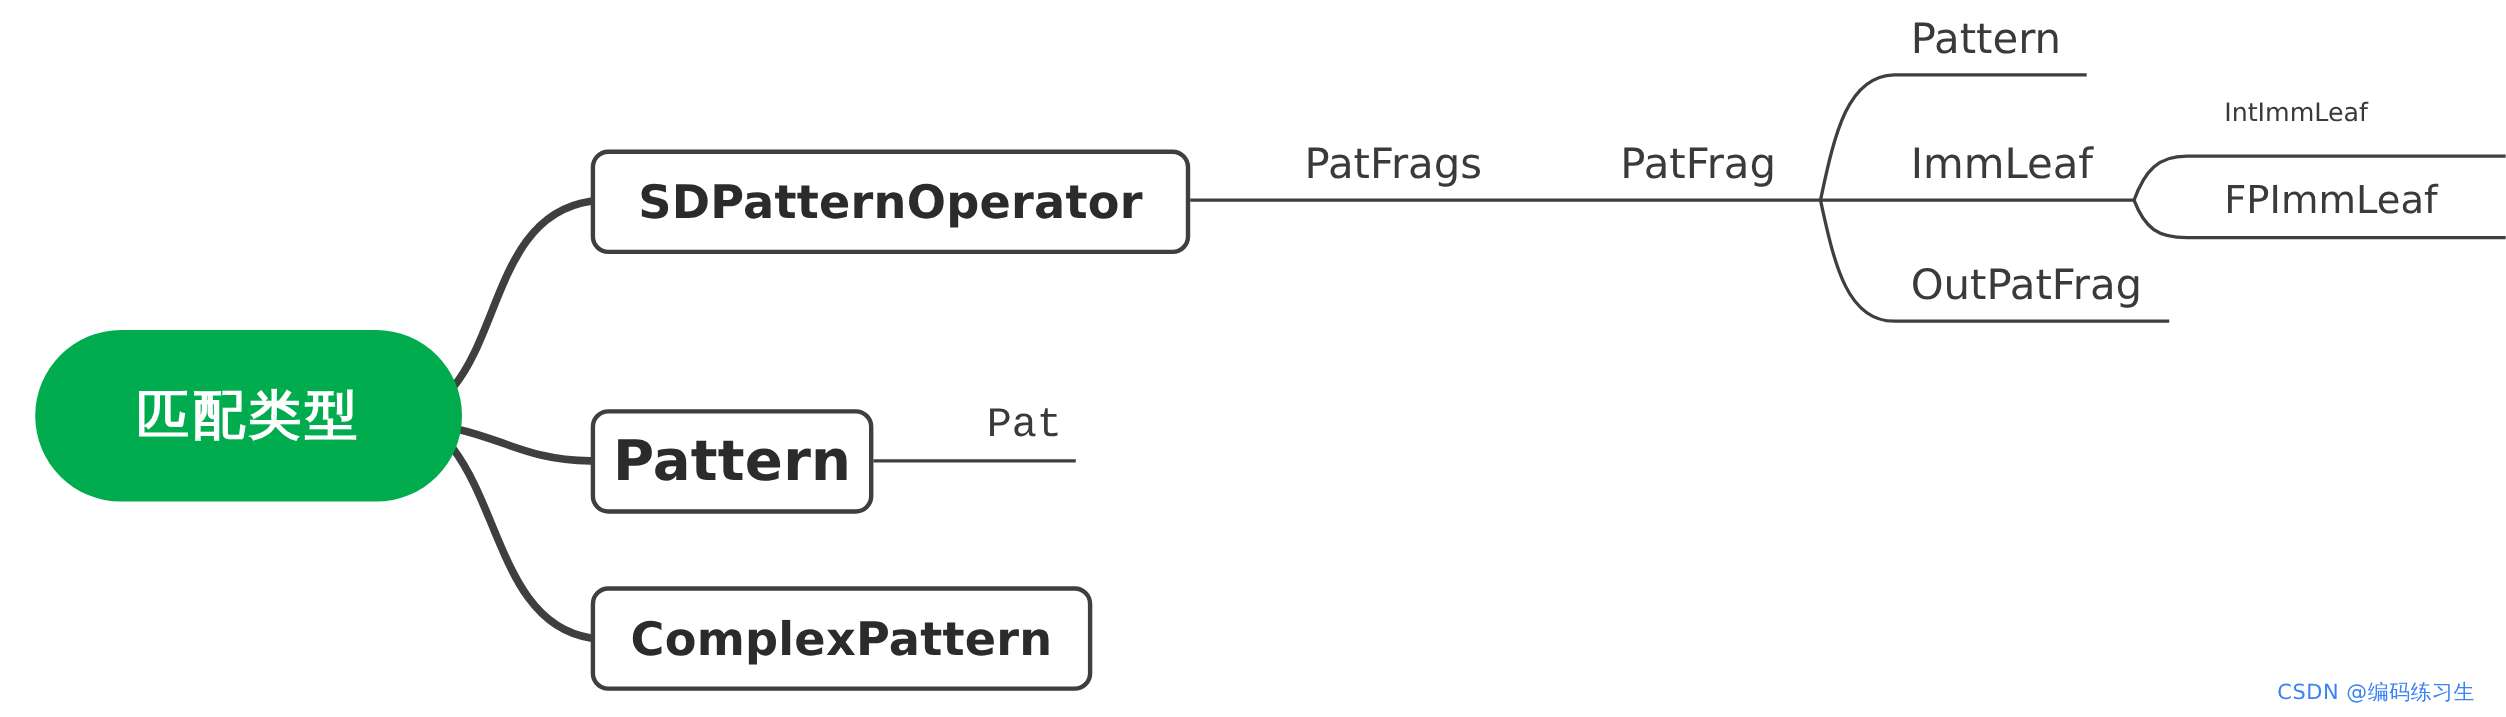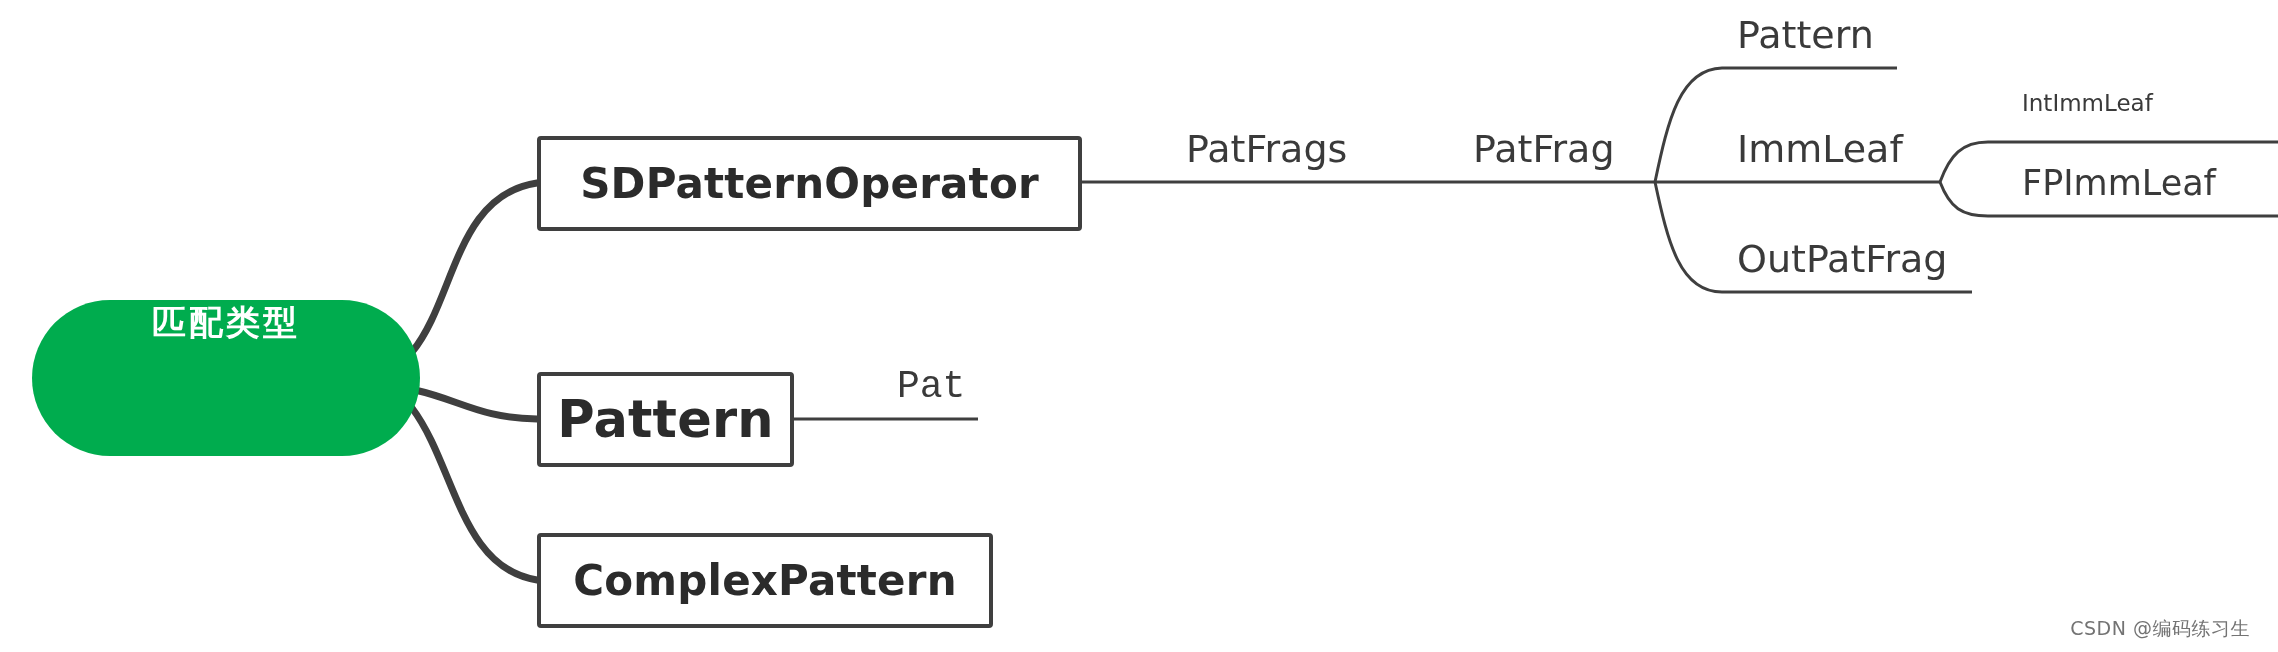--- a/index.html
+++ b/index.html
@@ -7,50 +7,50 @@
        font-family:"DejaVu Sans","Liberation Sans",sans-serif;}
   #stage{position:relative;width:2278px;height:652px;background:#ffffff;}
 
   svg.lines{position:absolute;left:0;top:0;width:2278px;height:652px;}
 
   .node-box{
     position:absolute;
     box-sizing:border-box;
     background:#ffffff;
     border:4px solid #3f3f3f;
-    border-radius:4px;
+    border-radius:16px;
     display:flex;align-items:center;justify-content:center;
     color:#2b2b2b;
     font-weight:bold;
     letter-spacing:0.2px;
     white-space:nowrap;
   }
 
   #root-node{
     position:absolute;
     left:32px;top:300px;width:388px;height:156px;
     background:#00AC4E;
     border-radius:78px;
-    display:flex;align-items:flex-start;justify-content:center;
-    color:#ffffff;font-weight:bold;font-size:34px;
+    display:flex;align-items:center;justify-content:center;
+    color:#ffffff;font-weight:bold;font-size:48px;
     letter-spacing:3px;
     white-space:nowrap;
   }
 
   .leaf-label{
     position:absolute;
     color:#3a3a3a;
     font-weight:normal;
     white-space:nowrap;
     line-height:1;
   }
 
   #wm{
     position:absolute;right:28px;bottom:10px;
-    color:#737373;font-size:19px;white-space:nowrap;
+    color:#3b82f6;font-size:19px;white-space:nowrap;
     letter-spacing:0.5px;
   }
 </style>
 </head>
 <body>
 
 <div id="stage">
 
   <svg class="lines" viewBox="0 0 2278 652" xmlns="http://www.w3.org/2000/svg">
 

